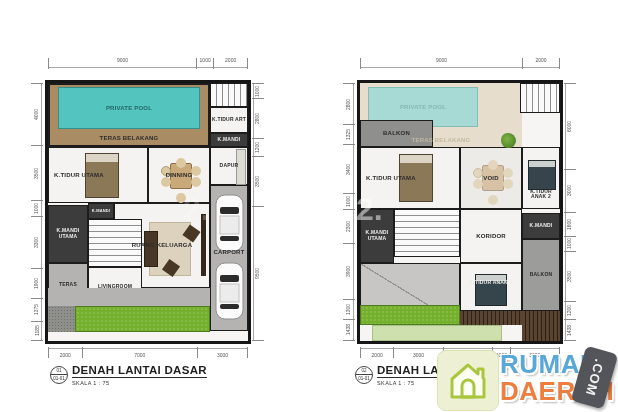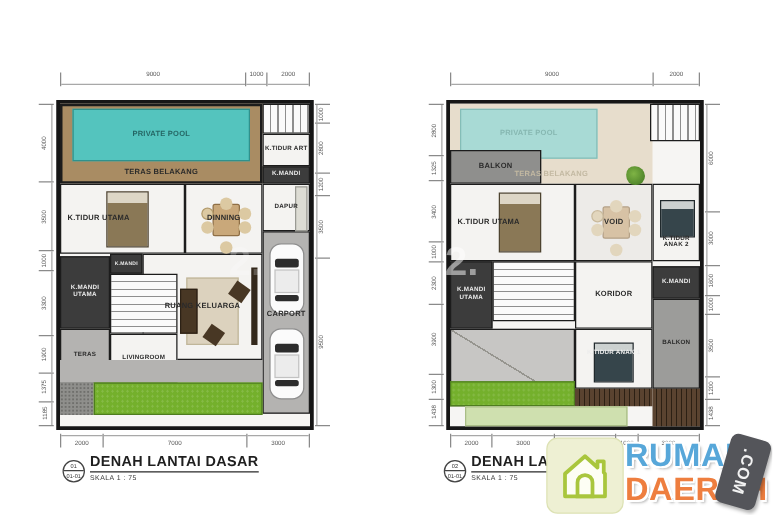--- a/index.html
+++ b/index.html
@@ -61,21 +61,21 @@
   .dim-h.line-top .seg::after{bottom:auto;top:1px;}
   .dim-v{position:absolute;display:flex;flex-direction:column;width:12px;}
   .dim-v .seg{position:relative;flex-basis:0;border-top:1px solid #8a8a8a;display:flex;
        align-items:center;justify-content:center;}
   .dim-v .seg:last-child{border-bottom:1px solid #8a8a8a;}
   .dim-v.line-right .seg::after{content:"";position:absolute;top:0;bottom:0;right:1px;border-right:1px solid #a8a8a8;}
   .dim-v.line-left .seg::after{content:"";position:absolute;top:0;bottom:0;left:1px;border-left:1px solid #a8a8a8;}
   .dim-v .seg span{transform:rotate(-90deg);font-size:5px;color:#555;white-space:nowrap;line-height:1;}
 
   
-  .plan-title{position:absolute;display:flex;align-items:flex-end;gap:4px;}
+  .plan-title{position:absolute;display:flex;align-items:center;gap:4px;}
   .marker{width:18px;height:18px;border:1px solid #444;border-radius:50%;display:flex;flex-direction:column;
        align-items:center;justify-content:center;font-size:4.5px;color:#333;box-sizing:border-box;flex:none;}
   .marker .m1{border-bottom:1px solid #444;width:100%;text-align:center;padding-bottom:1px;}
   .marker .m2{padding-top:1px;}
   .title-text{display:flex;flex-direction:column;}
   .title-main{font-size:11.5px;font-weight:bold;color:#1f1f1f;letter-spacing:.3px;
        border-bottom:1.5px solid #2a2a2a;padding-bottom:1px;white-space:nowrap;}
   .title-scale{font-size:5.5px;color:#333;margin-top:1.5px;letter-spacing:.4px;}
 
   

